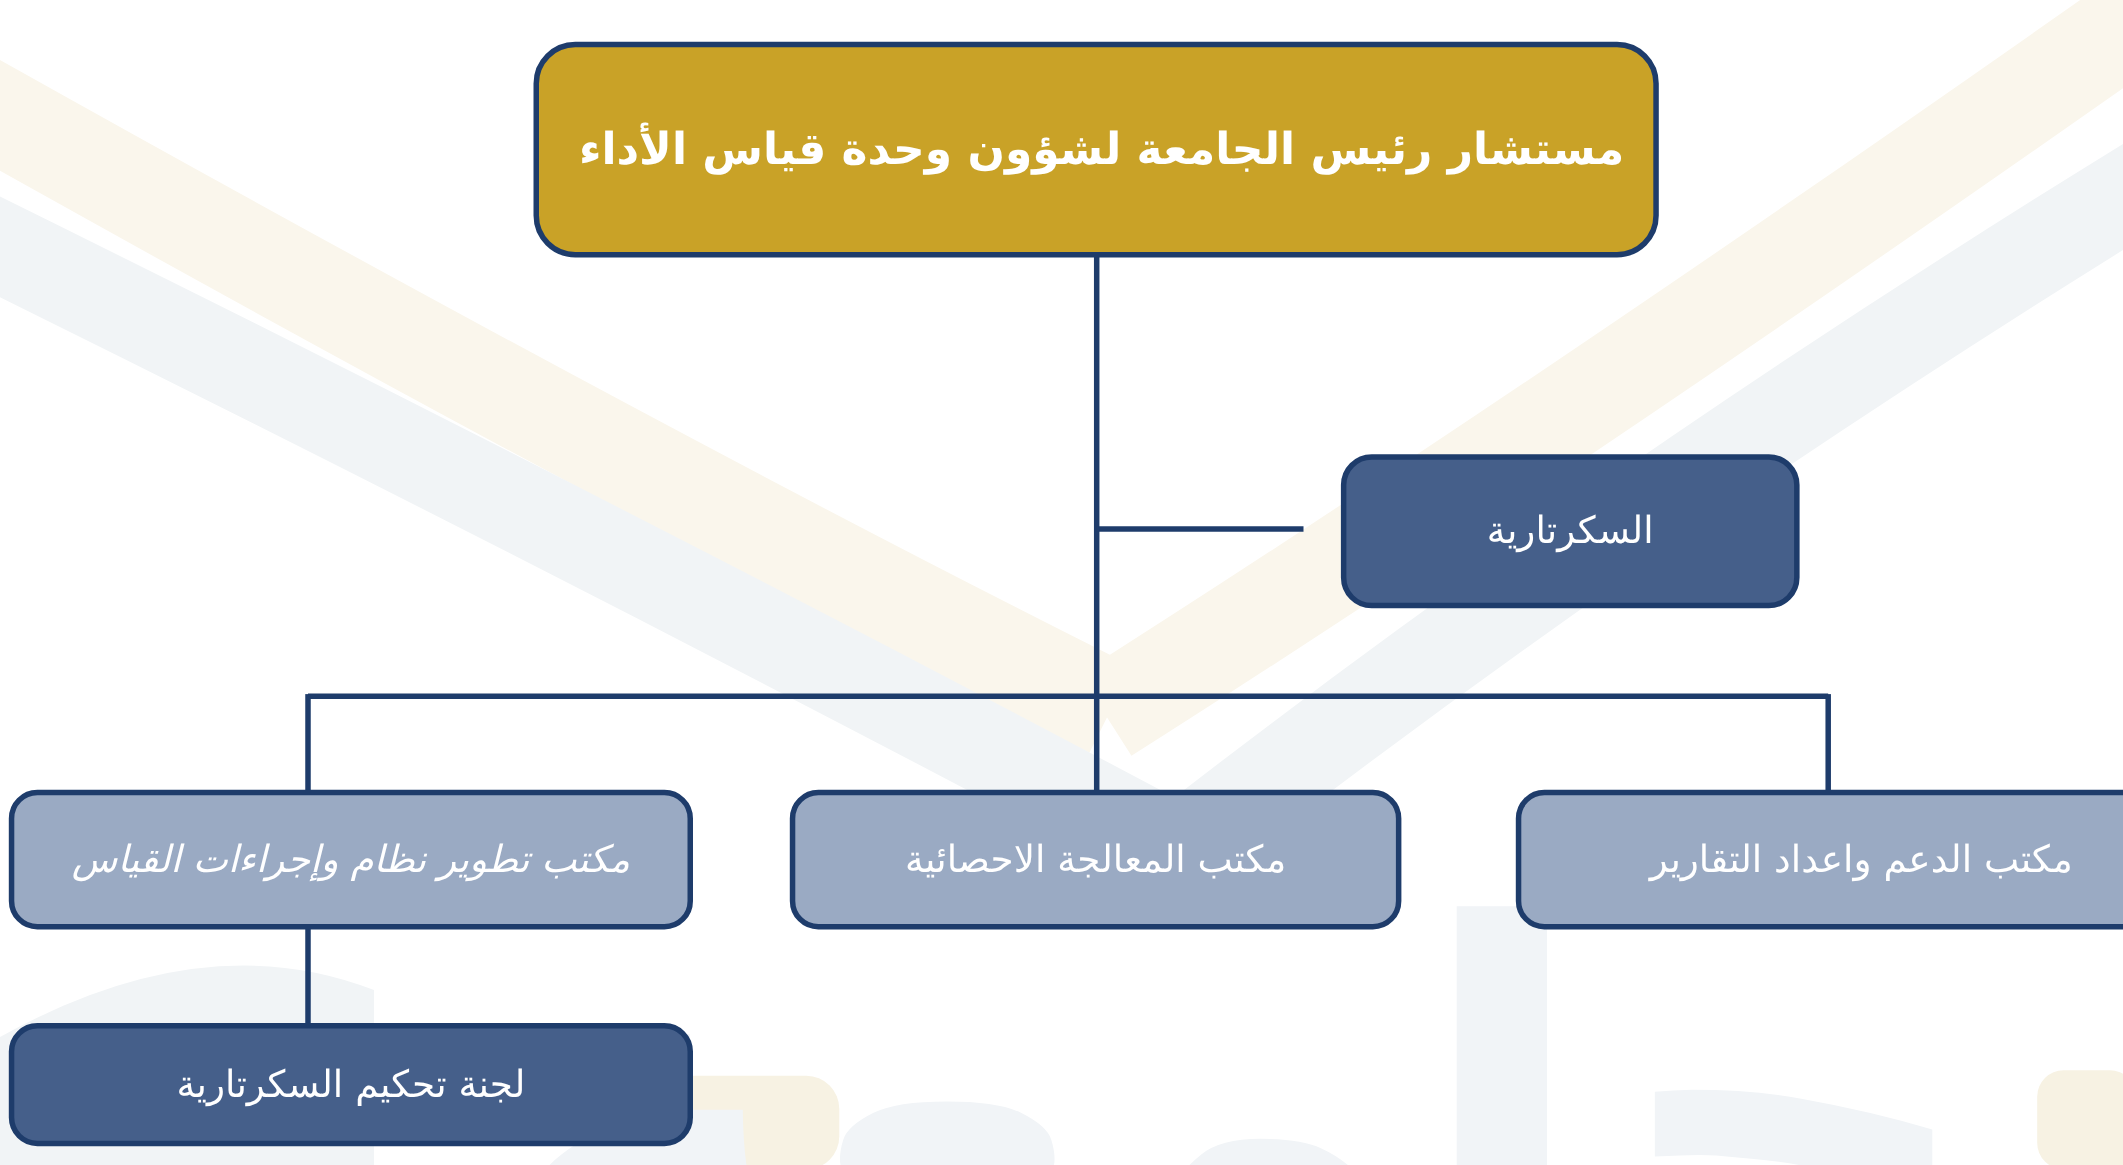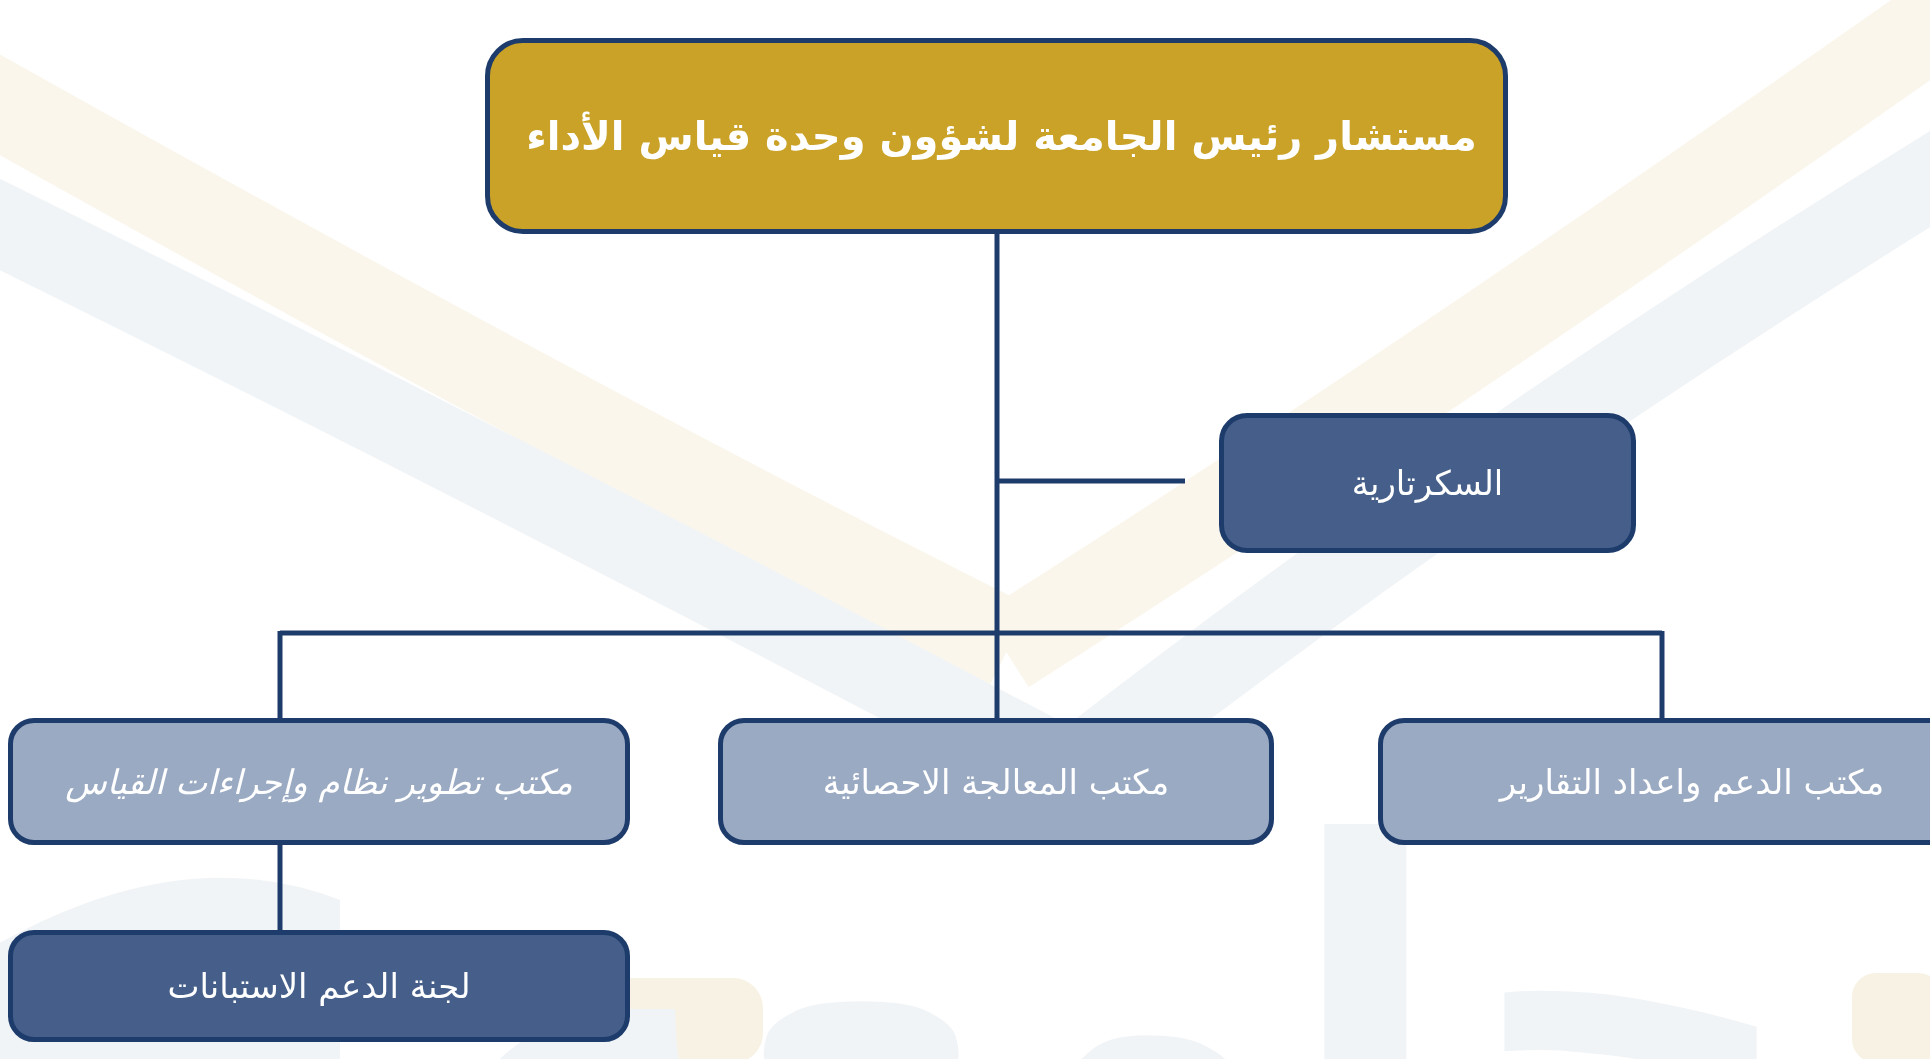--- a/index.html
+++ b/index.html
@@ -98,16 +98,16 @@
 
   <div class="node node-office node-office-stats" style="background-color: rgb(154, 170, 195);">
     <span class="node-label">مكتب المعالجة الاحصائية</span>
   </div>
 
   <div class="node node-office node-office-support" style="background-color: rgb(154, 170, 195);">
     <span class="node-label">مكتب الدعم واعداد التقارير</span>
   </div>
 
   <div class="node node-committee" style="background-color: rgb(69, 95, 138);">
-    <span class="node-label">لجنة الدعم الاستبانات</span>
+    <span class="node-label">لجنة تحكيم السكرتارية</span>
   </div>
 
 </div>
 
 </body></html>

